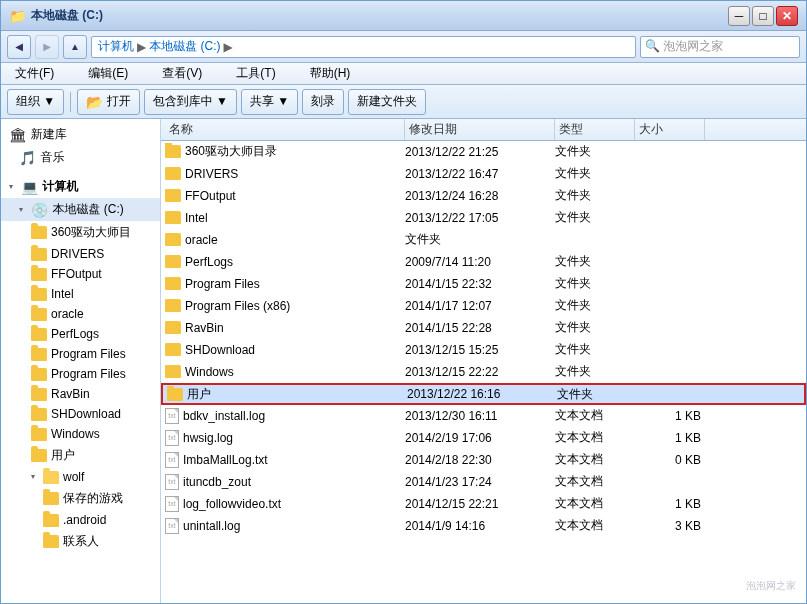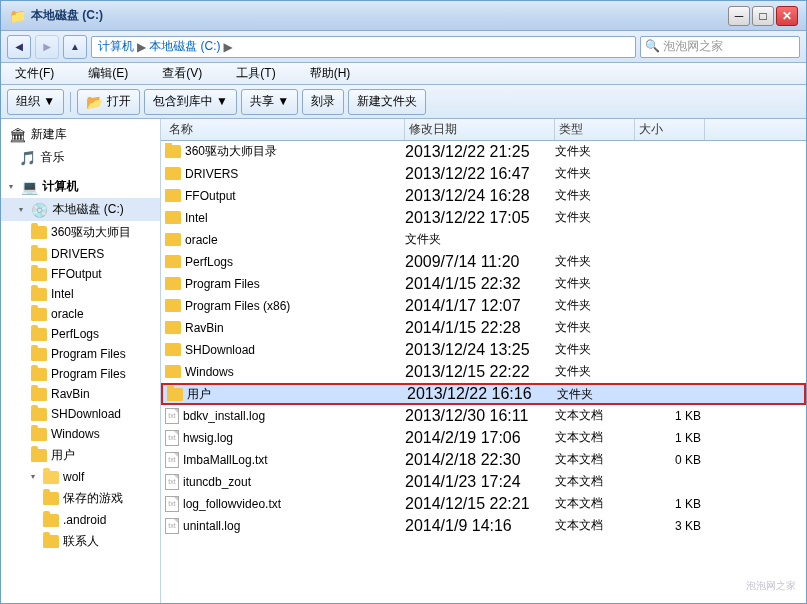--- a/index.html
+++ b/index.html
@@ -200,21 +200,21 @@
 
     .file-name-cell {
       width: 240px;
       display: flex;
       align-items: center;
       gap: 4px;
       font-size: 12px;
       overflow: hidden;
     }
 
-    .file-date-cell { width: 150px; font-size: 16px; }
+    .file-date-cell { width: 150px; font-size: 12px; }
     .file-type-cell { width: 80px; font-size: 12px; }
     .file-size-cell { width: 70px; font-size: 12px; text-align: right; padding-right: 4px; }
 
     .folder-icon {
       width: 16px;
       height: 13px;
       background: #f5c542;
       border-radius: 1px 2px 1px 1px;
       position: relative;
       flex-shrink: 0;
@@ -616,21 +616,21 @@
     <div class="file-type-cell">文件夹</div>
     <div class="file-size-cell"></div>
   </div>
           <div class="file-row">
     <div class="file-name-cell">
       <span>
                 <div class="folder-icon"></div>
               </span>
       <span>SHDownload</span>
     </div>
-    <div class="file-date-cell">2013/12/24 13:25</div>
+    <div class="file-date-cell">2013/12/15 15:25</div>
     <div class="file-type-cell">文件夹</div>
     <div class="file-size-cell"></div>
   </div>
           <div class="file-row">
     <div class="file-name-cell">
       <span>
                 <div class="folder-icon"></div>
               </span>
       <span>Windows</span>
     </div>

